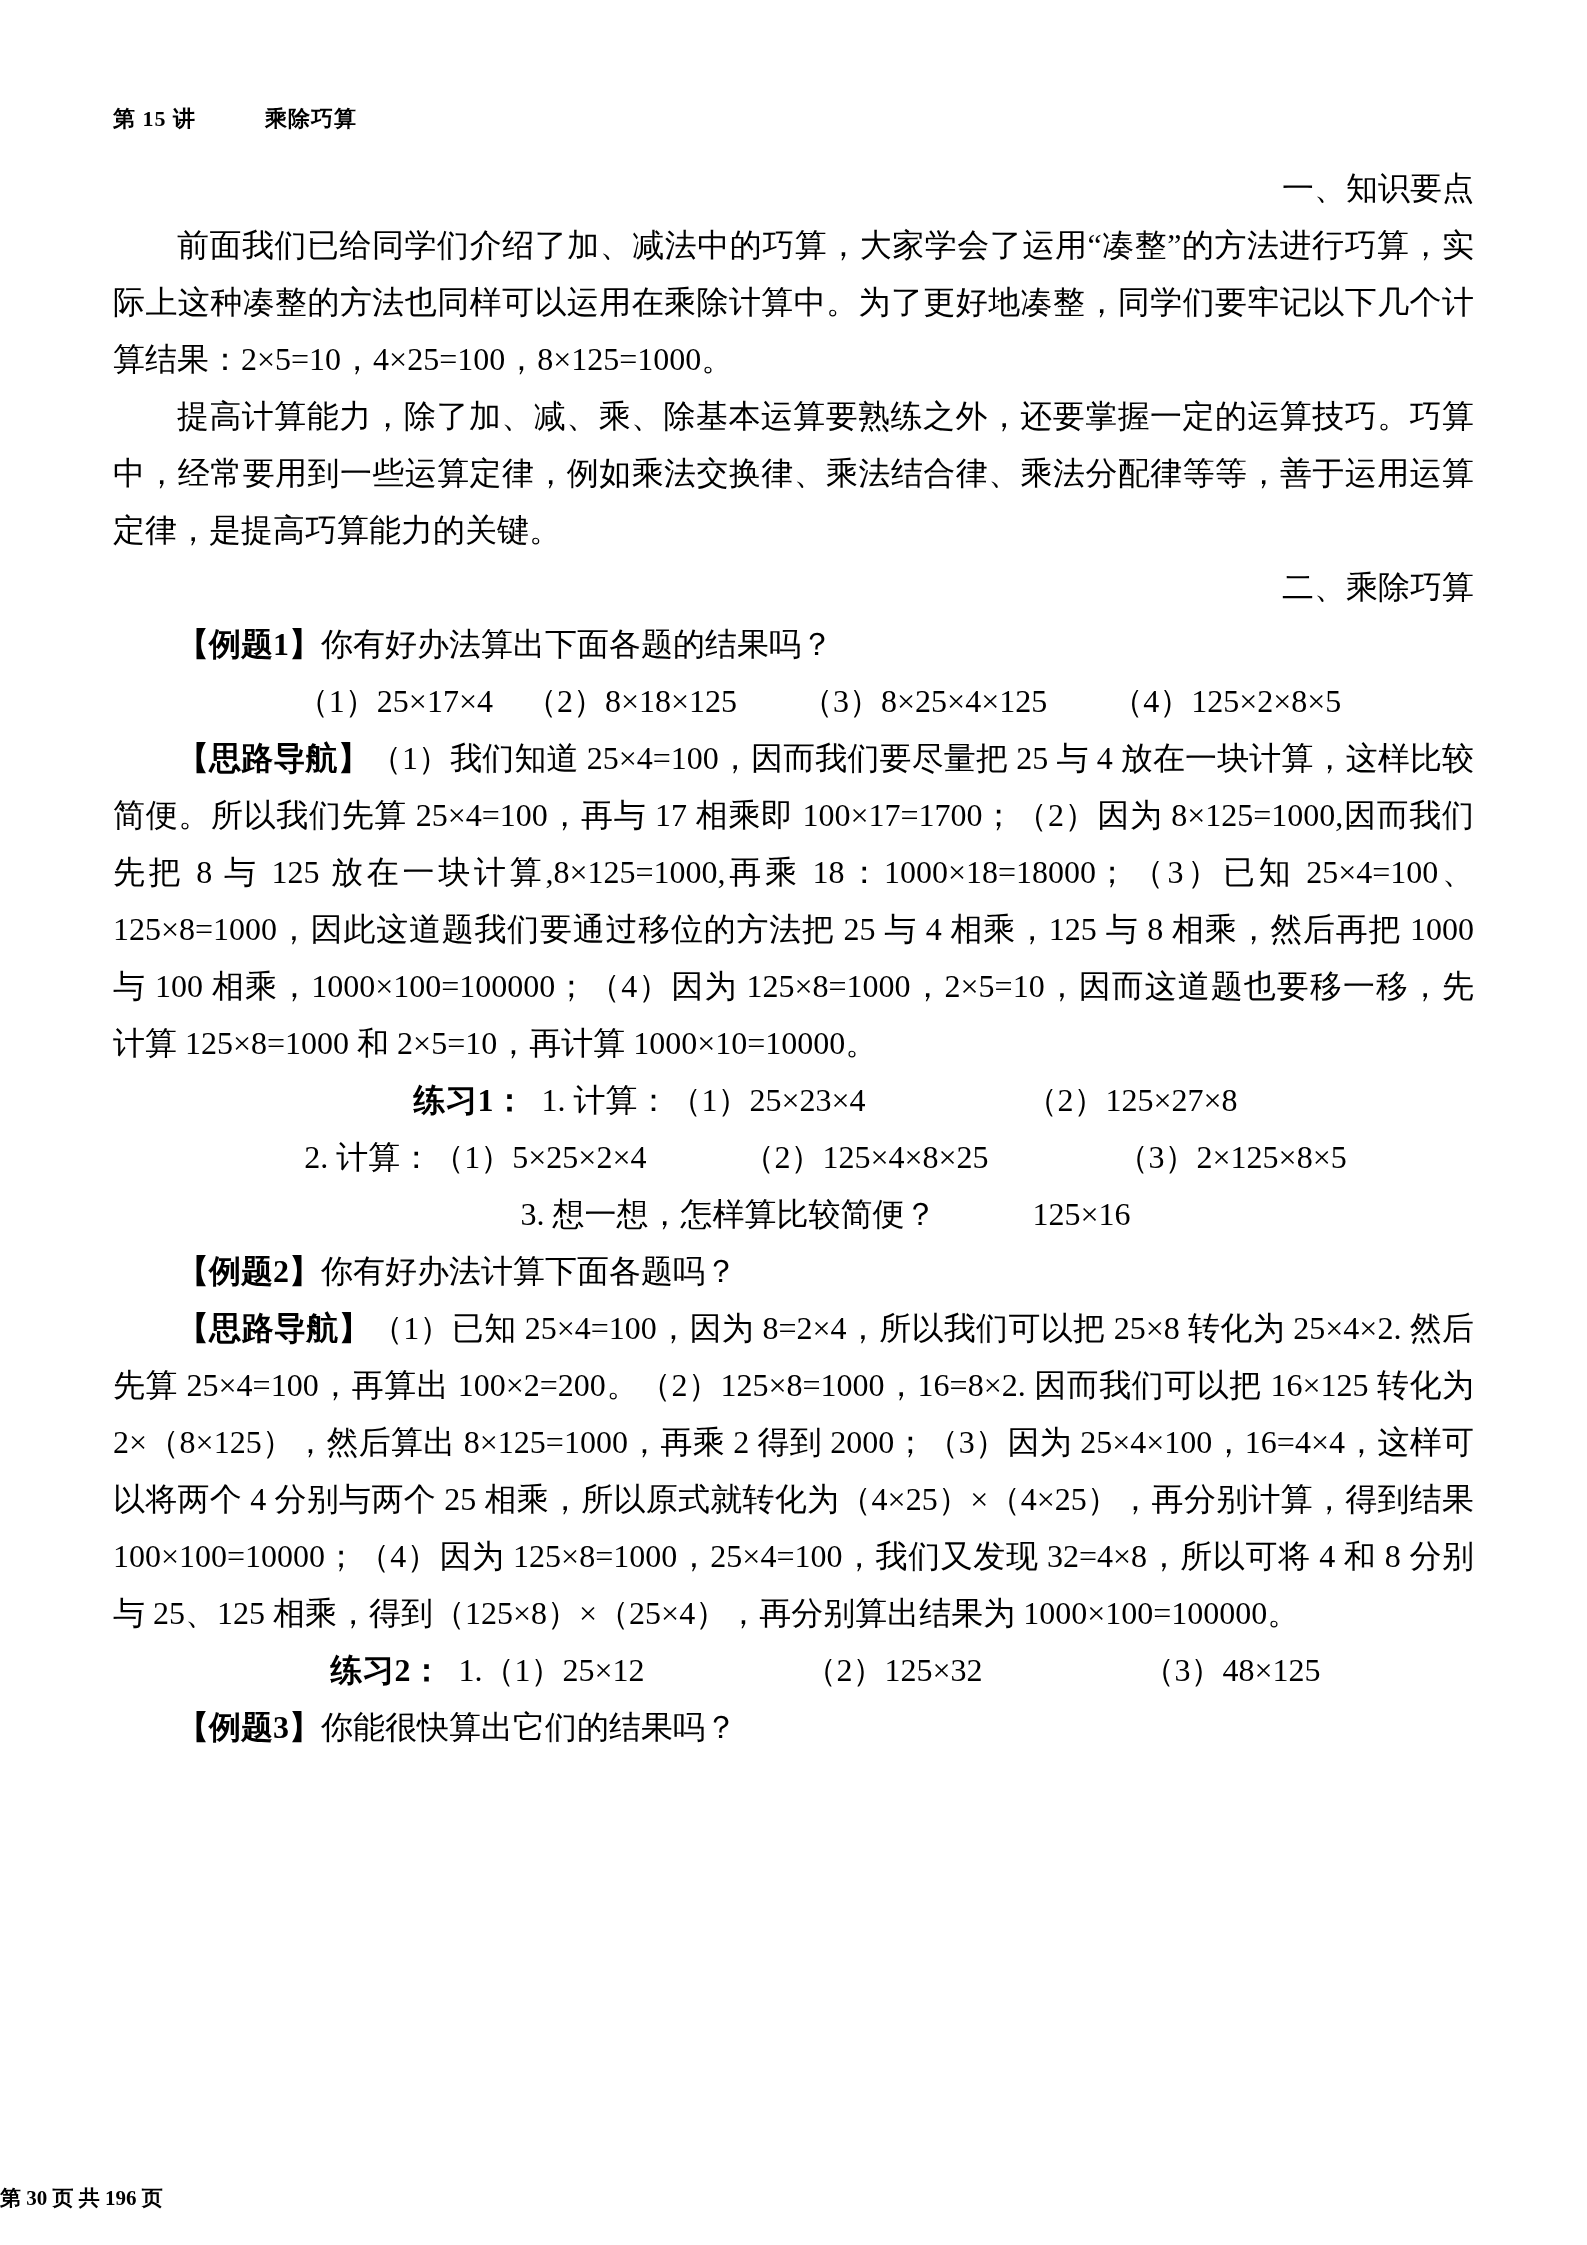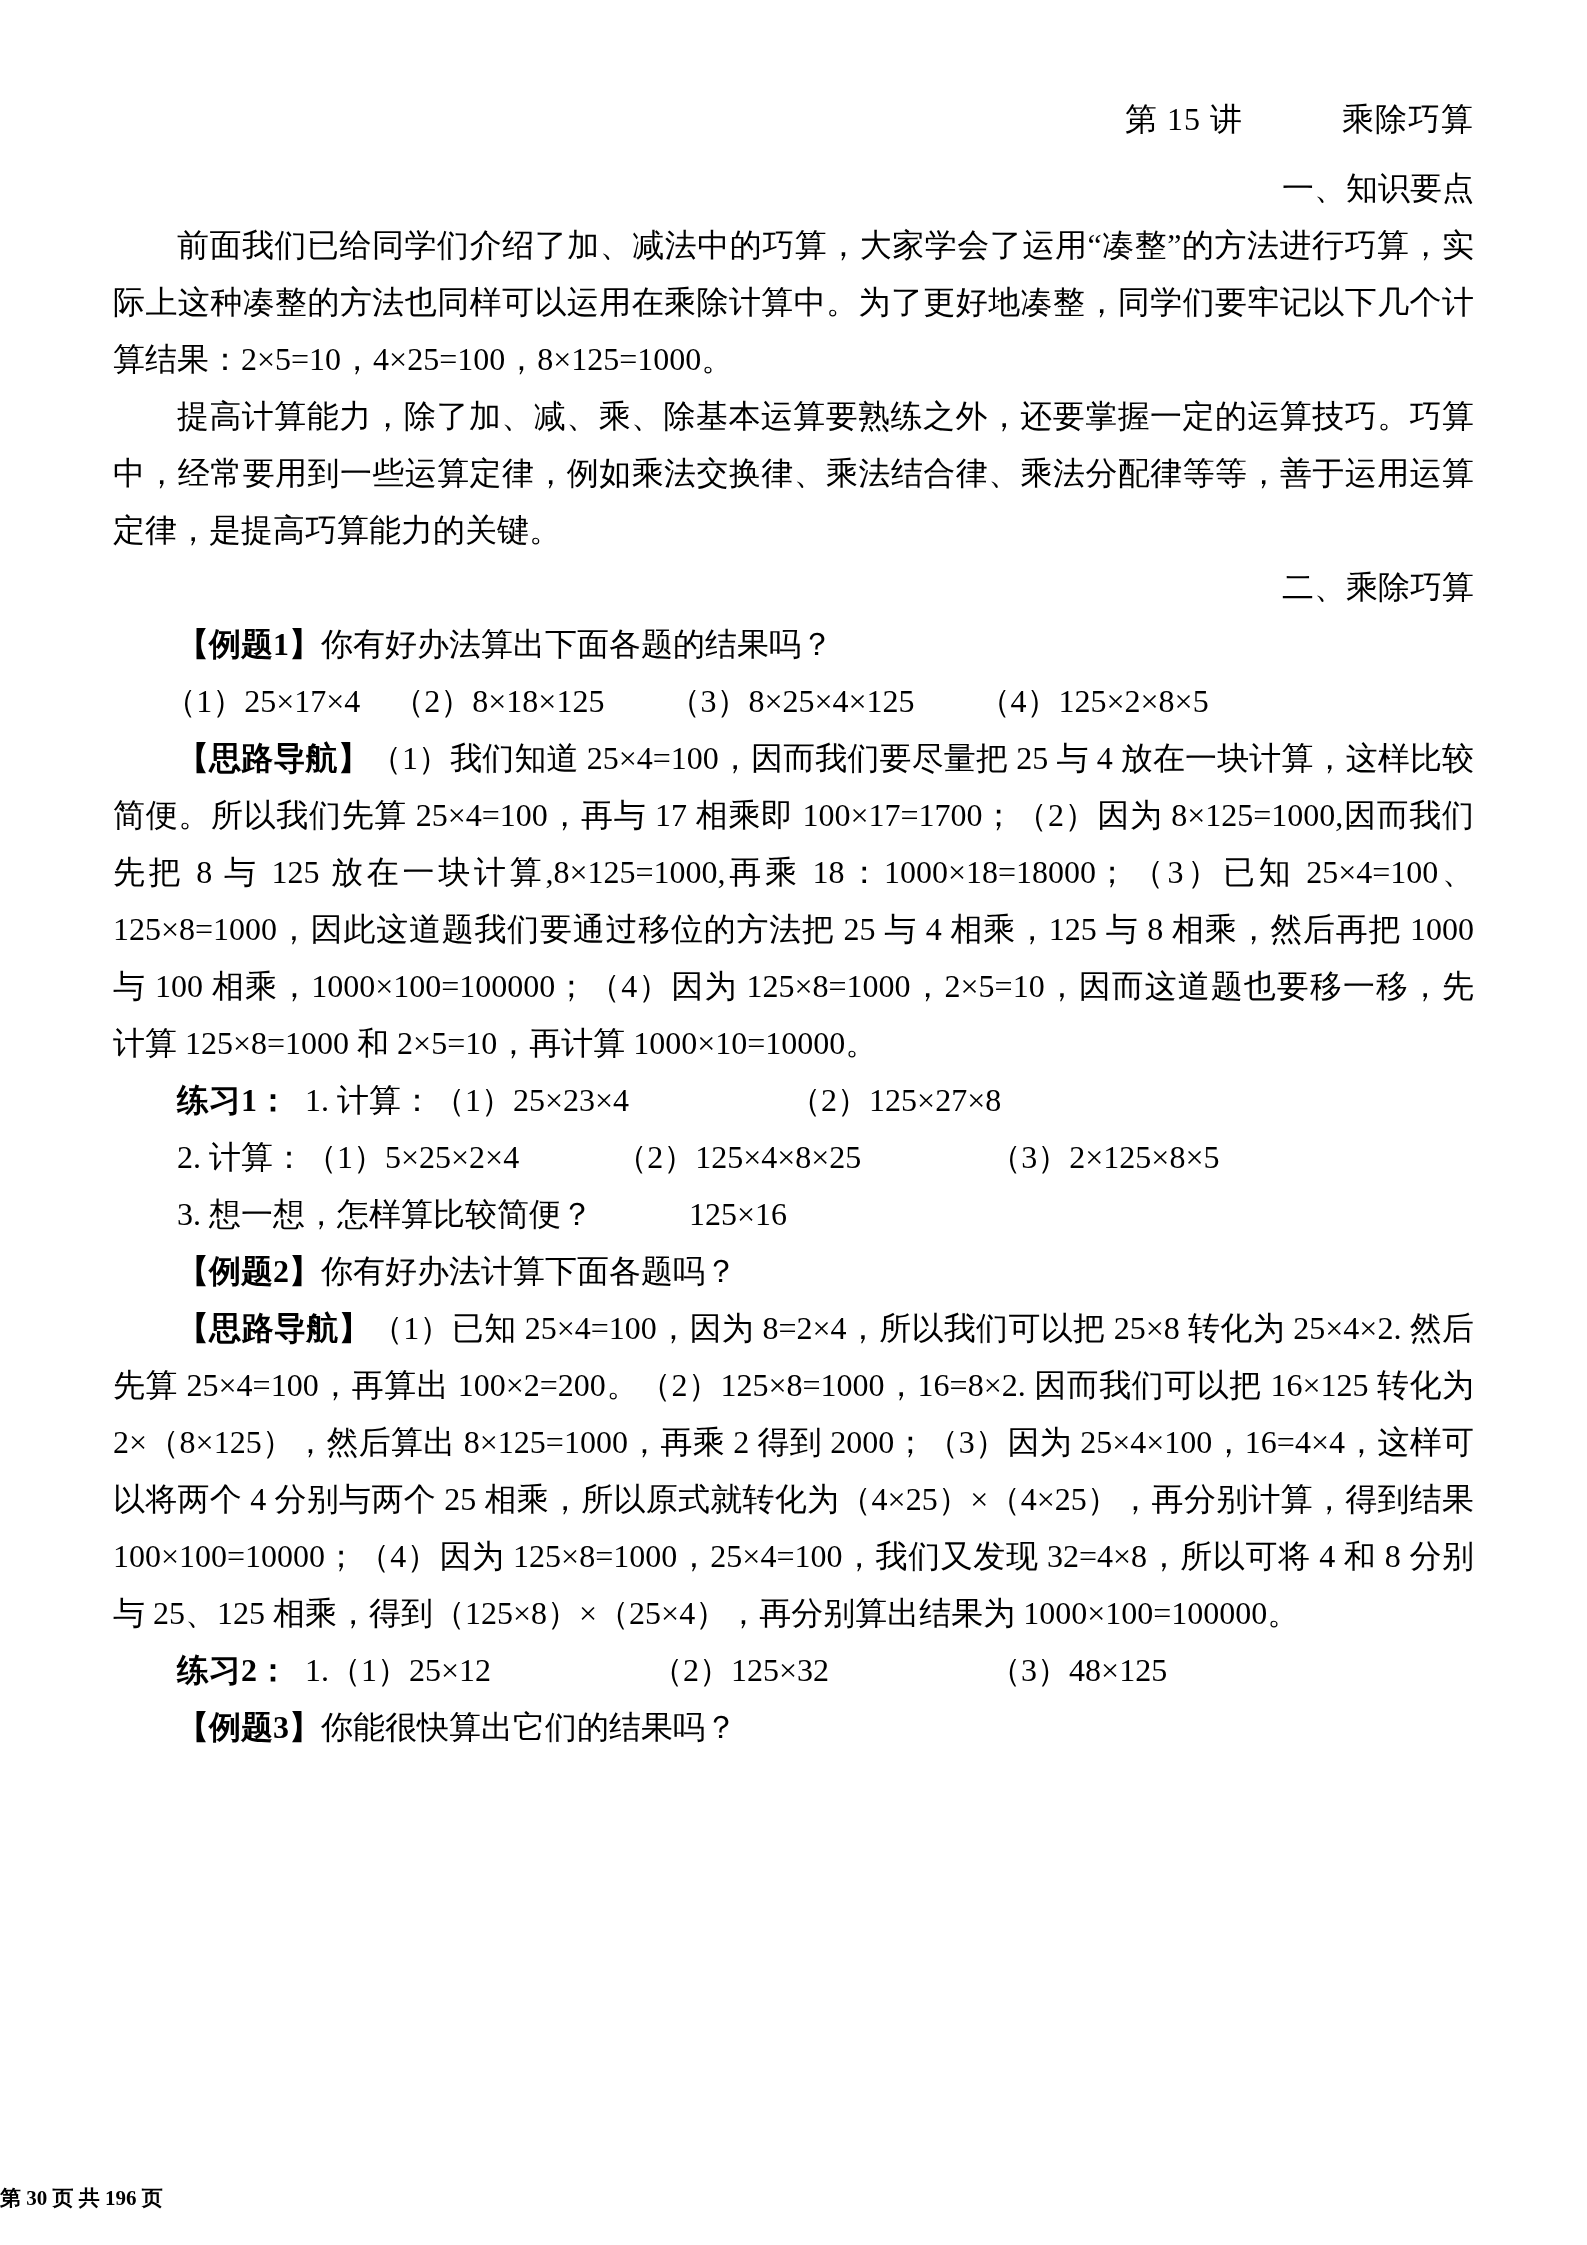--- a/index.html
+++ b/index.html
@@ -12,42 +12,42 @@
     margin: 0 auto;
     background: #ffffff;
     color: #000000;
     font-family: "Liberation Serif", "DejaVu Serif", serif;
     font-size: 32px;
     line-height: 57px;
     padding: 88px 113px 0 113px;
   }
   .doc-title {
     margin: 0 0 10px 0;
-    font-size: 32px;
-    font-weight: 400;
-    text-align: right;
+    font-size: 22px;
+    font-weight: 700;
+    text-align: left;
     line-height: 62px;
     letter-spacing: 1px;
   }
   .heading {
     margin: 0;
     font-size: 32px;
     font-weight: 400;
     line-height: 57px;
     text-align: right;
   }
   .para {
     margin: 0;
     text-indent: 2em;
     text-align: justify;
   }
   .line {
     margin: 0;
     text-indent: 2em;
-    text-align: left;
+    text-align: center;
     white-space: pre-wrap;
   }
   .indent-sm { text-indent: 1.6em; }
   .lead { font-weight: 700; }
   .lead.gap { margin-right: 0.5em; }
   .footer {
     position: absolute;
     left: 0;
     right: 0;
     bottom: 36px;

